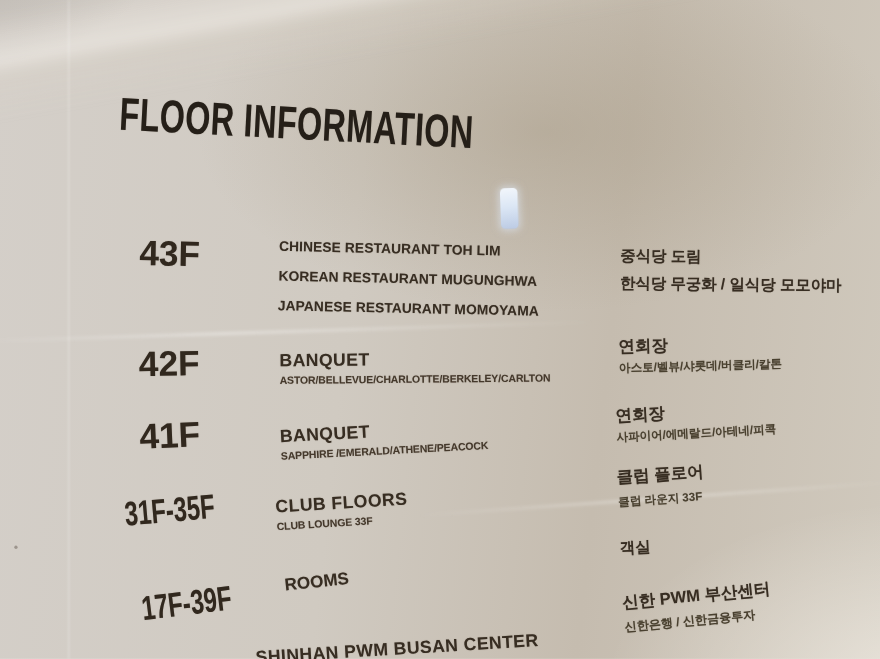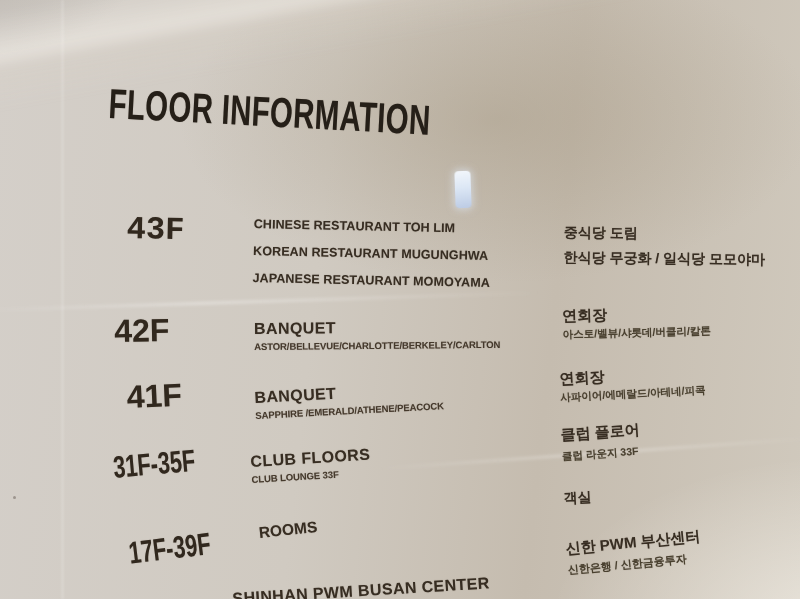--- a/index.html
+++ b/index.html
@@ -28,22 +28,22 @@
     background:linear-gradient(175deg,#f2f6fb 0%, #dce7f5 45%, #bccbe4 100%);
     box-shadow:0 0 7px 2px rgba(222,232,246,0.55);transform:rotate(-2deg);filter:blur(0.6px);}
   .dust-speck{position:absolute;left:13px;top:496px;width:3px;height:3px;border-radius:50%;
     background:rgba(90,80,70,0.45);filter:blur(0.4px);}
 
   
   .t{position:absolute;transform-origin:0 0;color:#372d22;text-shadow:0 0 1px rgba(74,62,48,0.35);white-space:nowrap;}
   .title{left:110px;top:52px;font-size:42px;font-weight:bold;letter-spacing:0.5px;color:#251f18;
     transform:rotate(3deg) scaleX(0.70);}
   .floor{font-weight:bold;font-size:32px;color:#31281e;line-height:1;}
-  .f0{left:127px;top:214px;transform:rotate(1deg);font-family:Liberation Mono, monospace;}
-  .f1{left:114px;top:315px;transform:rotate(-1deg);}
+  .f0{left:127px;top:214px;transform:rotate(1deg);}
+  .f1{left:126px;top:315px;transform:rotate(-1deg);}
   .f2{left:126px;top:381px;transform:rotate(-2.5deg);}
   .f3{left:112px;top:452px;font-size:31px;transform:rotate(-5deg) scaleX(0.70);}
   .f4{left:127px;top:538px;font-size:31px;transform:rotate(-7deg) scaleX(0.70);}
 
   .en-line{font-size:12.5px;font-weight:bold;line-height:27px;letter-spacing:0.1px;}
   .e0{left:254px;top:211px;transform:rotate(1.2deg);}
   .block-main{font-size:16px;font-weight:bold;line-height:18px;letter-spacing:0.4px;}
   .block-sub{font-size:9.5px;font-weight:bold;margin-top:3px;letter-spacing:-0.1px;color:#45392c;}
   .e1{left:254px;top:320px;transform:rotate(-0.5deg);}
   .e2{left:254px;top:389px;transform:rotate(-3deg);}

